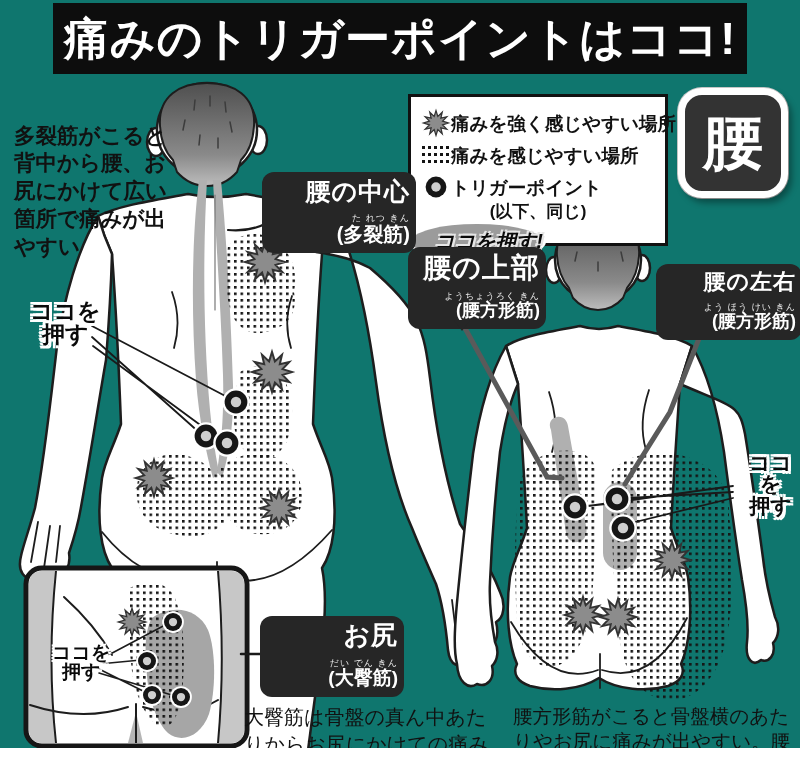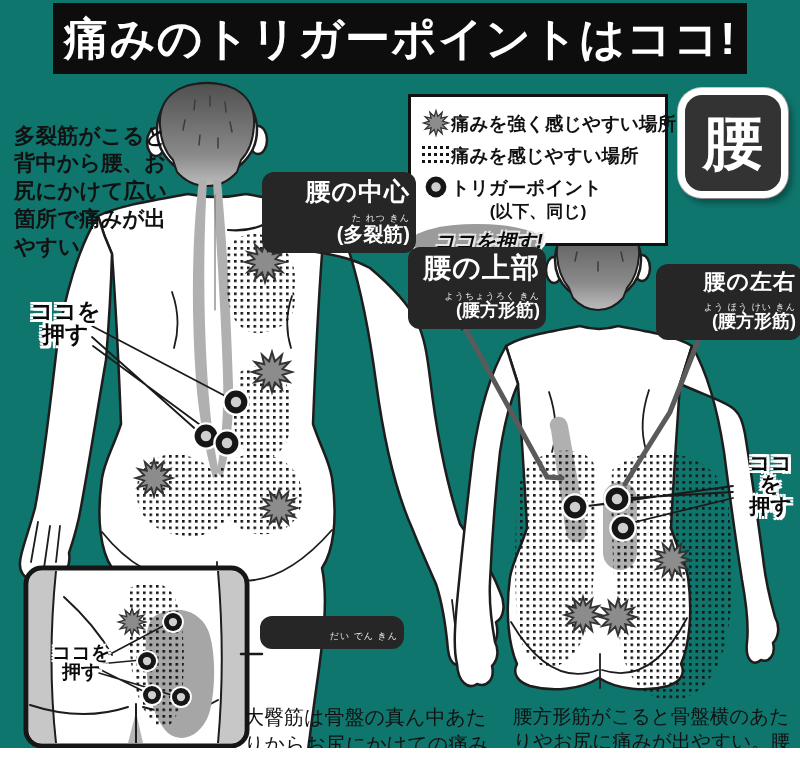--- a/index.html
+++ b/index.html
@@ -246,21 +246,23 @@
     <span class="t">腰の上部</span>
     <span class="r">ようちょうろく きん</span>
     <span class="m">(腰方形筋)</span>
   </div>
   <div class="blabel lab-sides">
     <span class="t">腰の左右</span>
     <span class="r">よう ほう けい きん</span>
     <span class="m">(腰方形筋)</span>
   </div>
   <div class="blabel lab-hip">
+    <span class="t">お尻</span>
     <span class="r">だい でん きん</span>
+    <span class="m">(大臀筋)</span>
   </div>
 
   <div class="press press-left">
     <span>ココを</span>
     <span>押す</span>
   </div>
   <div class="press press-right">
     <span>ココを</span>
     <span>押す</span>
   </div>

